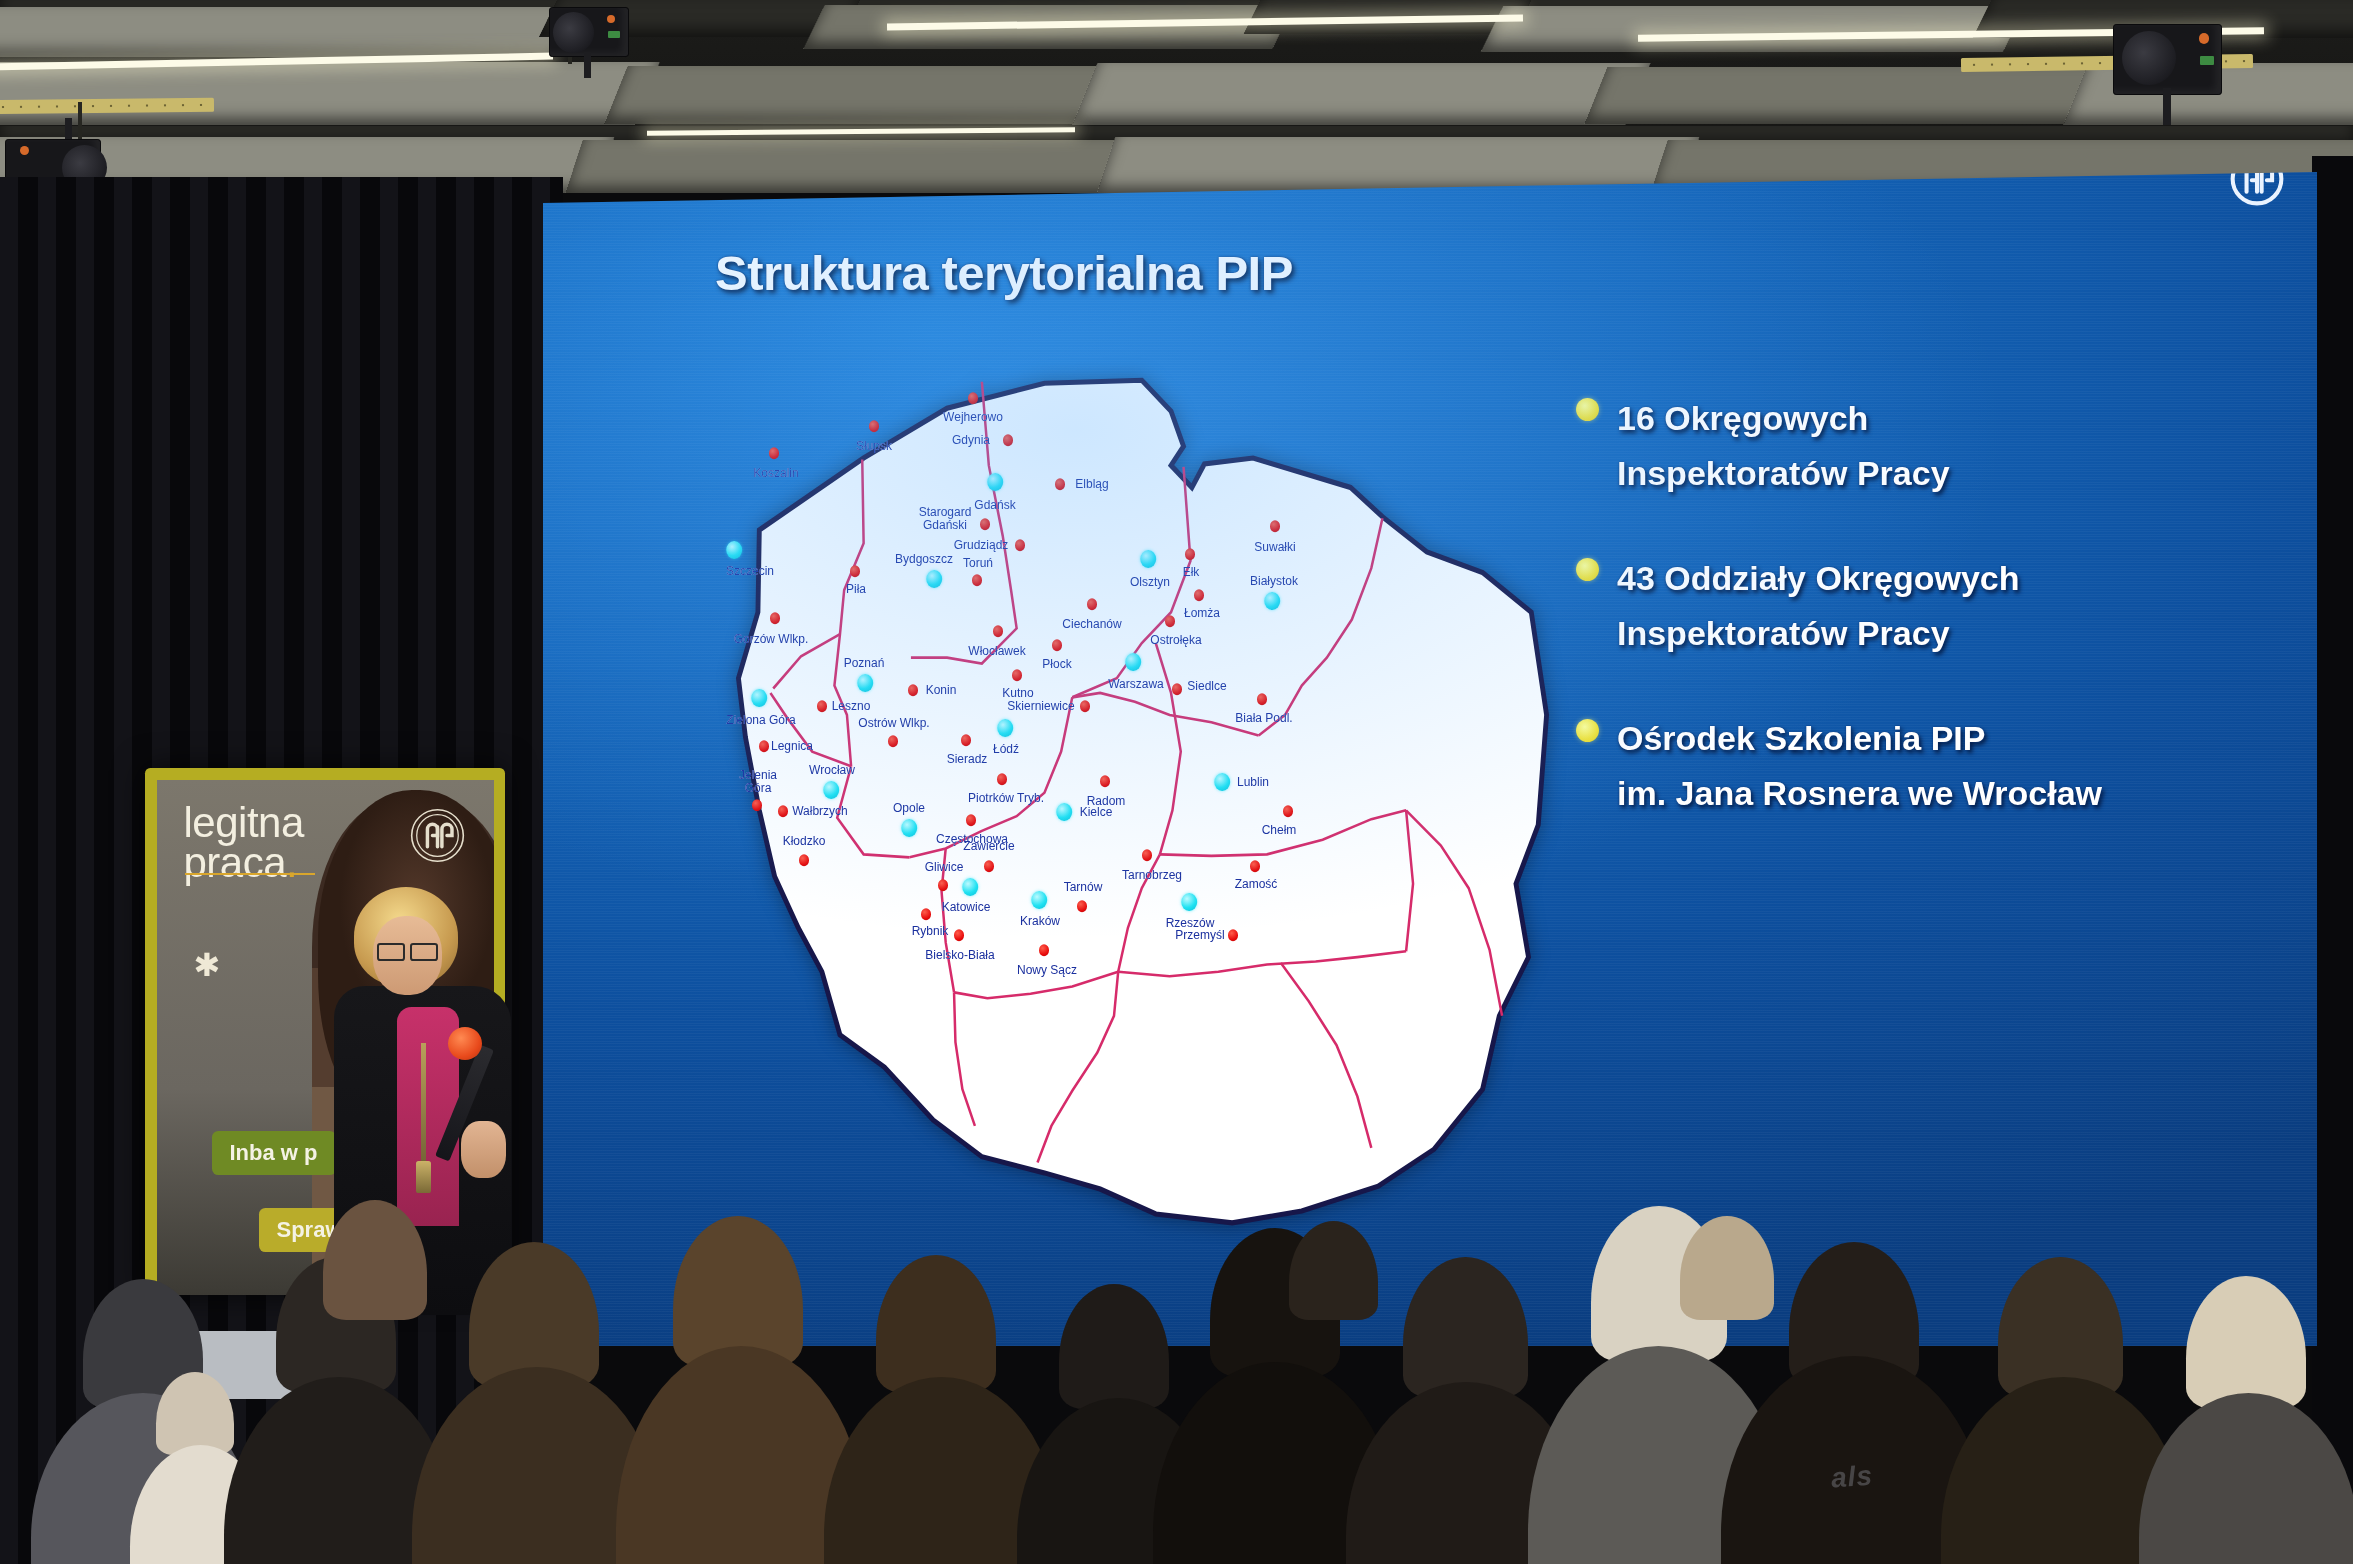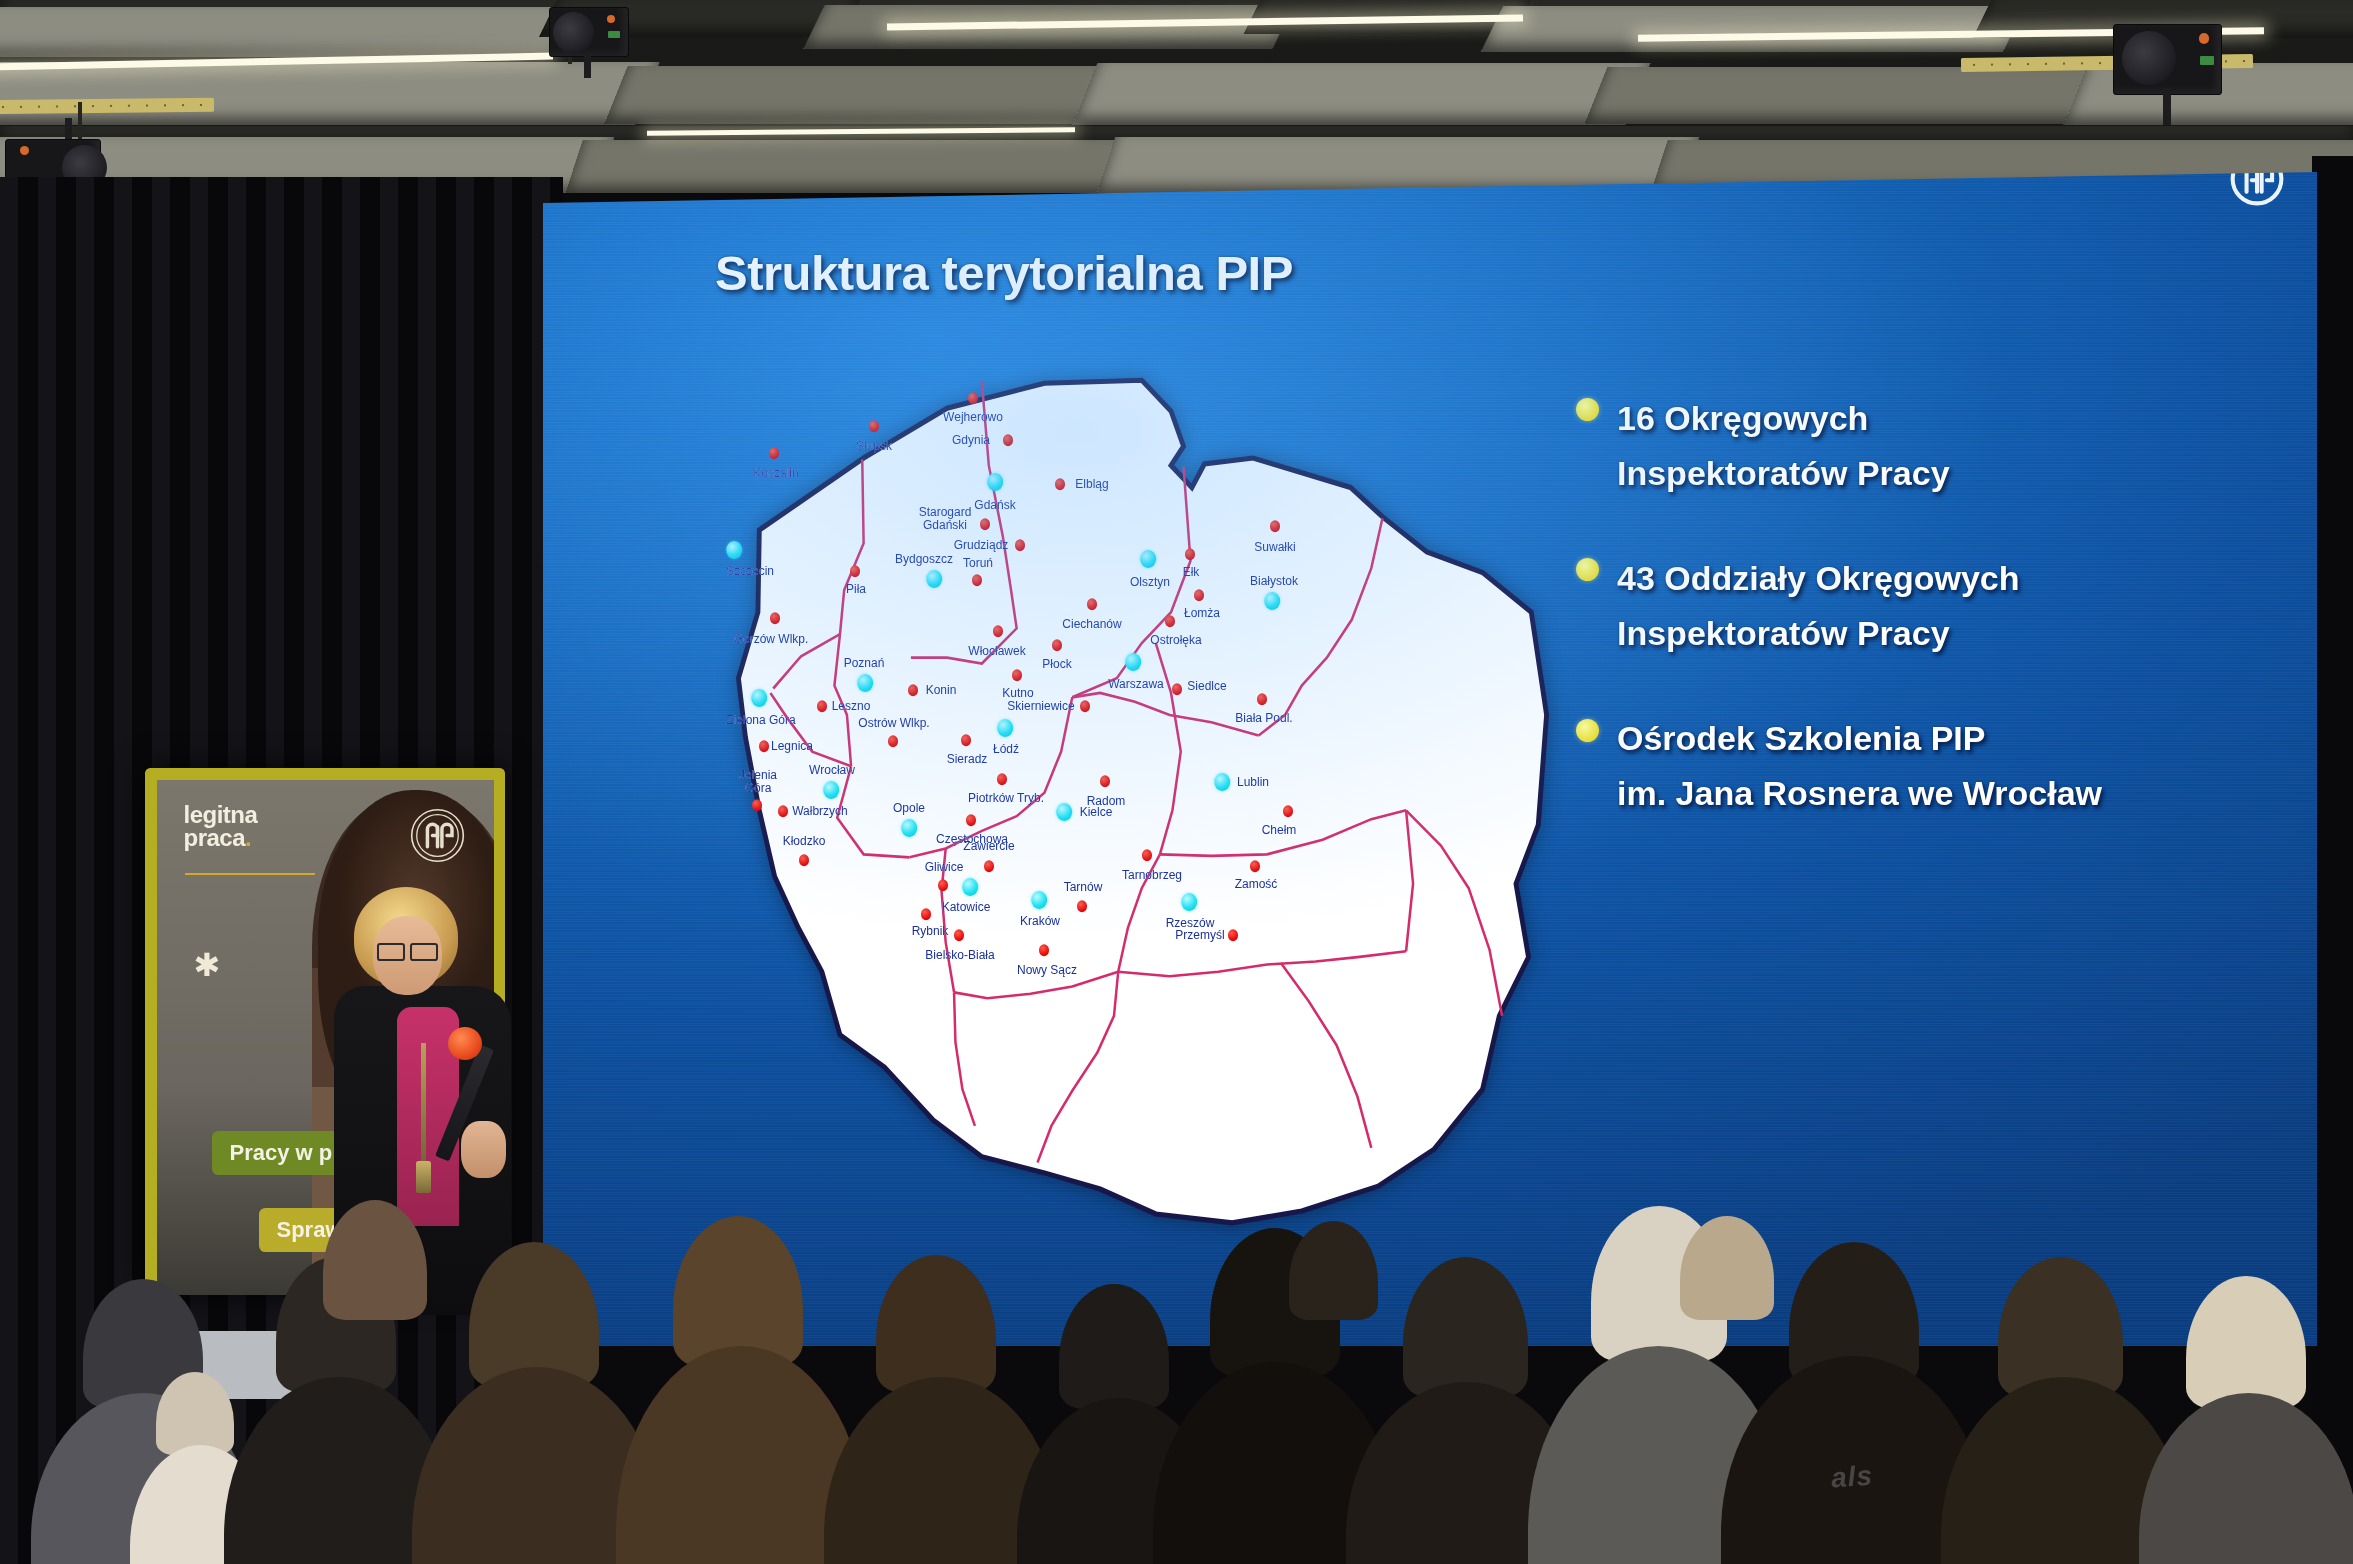--- a/index.html
+++ b/index.html
@@ -92,22 +92,22 @@
   .bannerInner{position:absolute;left:11.5px;top:11.5px;right:11.5px;bottom:0;
     background:linear-gradient(#7c776c,#6b6760 60%,#3c3a34);overflow:hidden;}
   .bannerPhoto{position:absolute;left:46%;top:4%;width:62%;height:96%;
     background:
       radial-gradient(ellipse 48% 34% at 44% 27%, #c8a083 0 46%, transparent 52%),
       linear-gradient(#4c3326 0 34%, #6b4a35 34% 58%, #8d6a4e 58% 100%);
     border-radius:40% 40% 6% 6%/30% 30% 6% 6%;filter:saturate(.85) brightness(.82);}
   .bannerHair{position:absolute;left:48%;top:2%;width:58%;height:62%;
     background:radial-gradient(ellipse 54% 50% at 50% 36%,#53382a,#2e1d14 72%);
     border-radius:48% 48% 30% 30%/46% 46% 42% 42%;}
-  .legit{position:absolute;left:27px;top:23px;color:#f3efe0;font-size:24px;
-    font-weight:bold;line-height:.96;letter-spacing:-0.5px;}
+  .legit{position:absolute;left:27px;top:23px;color:#f3efe0;font-size:42px;
+    font-weight:normal;line-height:.96;letter-spacing:-0.5px;}
   .legit .dot{color:#d9a62c;}
   .legitRule{position:absolute;left:28px;top:93px;width:130px;height:2.6px;background:#d9a62c;}
   .star{position:absolute;left:37px;top:172px;width:29px;height:29px;color:#efe9d6;
     font-size:32px;line-height:27px;}
   .bubble{position:absolute;background:#6f8a24;color:#f4f2e4;font-size:22px;font-weight:bold;
     padding:9.4px 18px;border-radius:6.3px;white-space:nowrap;overflow:hidden;}
   .bubble::after{content:"";position:absolute;left:13.6px;bottom:-8.3px;border:8.3px solid transparent;
     border-top-color:#6f8a24;border-right:0;}
   .bub1{left:55px;top:351px;max-width:156px;}
   .bub2{left:102px;top:428px;max-width:110px;background:#b9ac2a;}
@@ -395,21 +395,21 @@
   <div class="banner">
     <div class="bannerInner">
       <div class="bannerPhoto"></div>
       <div class="bannerHair"></div>
       <div class="legit">
         <span>legitna</span><br>
         <span>praca</span><span class="dot">.</span>
       </div>
       <div class="legitRule"></div>
       <div class="star">✱</div>
-      <div class="bubble bub1">Pracy w p</div>
+      <div class="bubble bub1">Inba w p</div>
       <div class="bubble bub2">Spraw</div>
       <svg class="bannerPip" viewBox="0 0 100 100">
         <circle cx="50" cy="50" r="41" fill="none" stroke="#efe9d6" stroke-width="2.5"></circle>
         <circle cx="50" cy="50" r="33" fill="none" stroke="#efe9d6" stroke-width="2"></circle>
         <path d="M34 68 V40 a8 8 0 0 1 16 0 V50 h-8" fill="none" stroke="#efe9d6" stroke-width="5.5" stroke-linecap="round"></path>
         <path d="M50 68 V36" fill="none" stroke="#efe9d6" stroke-width="5.5" stroke-linecap="round"></path>
         <path d="M57 68 V40 a8 8 0 0 1 16 0 V50 h-8" fill="none" stroke="#efe9d6" stroke-width="5.5" stroke-linecap="round"></path>
       </svg>
     </div>
   </div>

